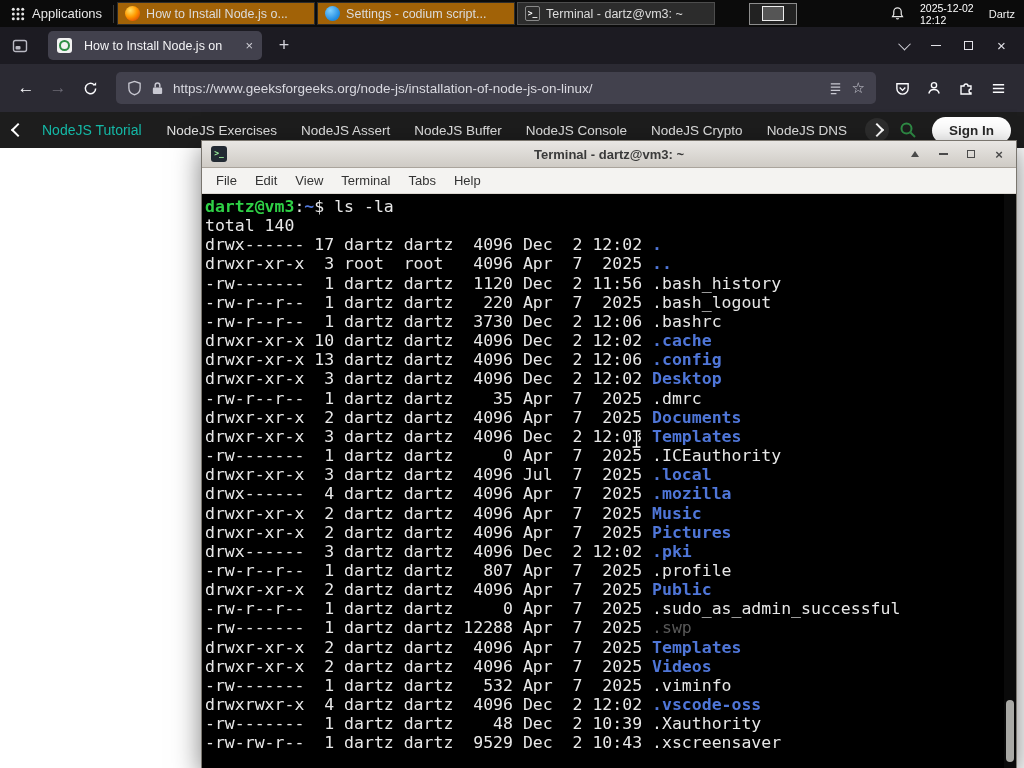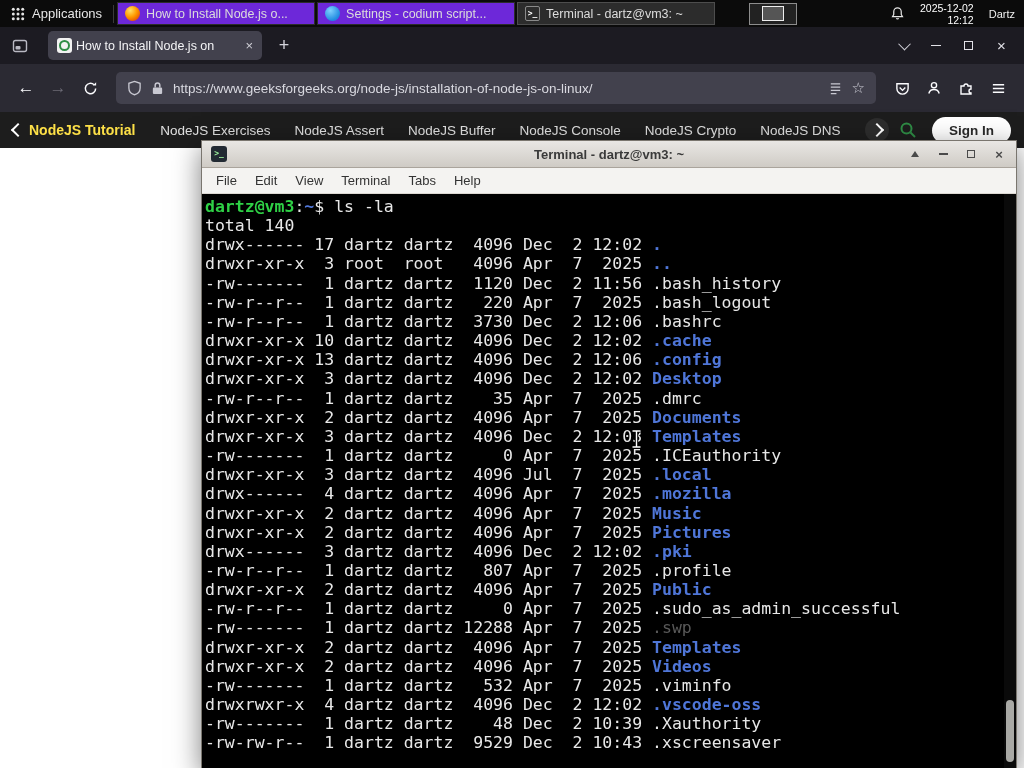--- a/index.html
+++ b/index.html
@@ -6,43 +6,43 @@
   body{width:1024px;height:768px;overflow:hidden;position:relative;background:#fff;
        font-family:"Liberation Sans",sans-serif;-webkit-font-smoothing:antialiased;}
 
   
   #panel{position:absolute;left:0;top:0;width:1024px;height:27px;background:#0b0b0b;
          display:flex;align-items:center;color:#e6e6e6;font-size:13px;z-index:40;}
   .apps{display:flex;align-items:center;gap:7px;padding:0 11px;height:100%;}
   .panel-sep{width:1px;height:18px;background:#3a3a3a;margin-right:3px;}
   #taskbar{display:flex;height:100%;align-items:center;}
   .task-btn{width:198px;height:23px;display:flex;align-items:center;gap:6px;padding:0 7px;
-            border:1px solid #2c2c2c;background:#6d28d9;margin-right:2px;overflow:hidden;box-sizing:border-box;}
+            border:1px solid #2c2c2c;background:#a16207;margin-right:2px;overflow:hidden;box-sizing:border-box;}
   .task-btn.active{background:#2c2c2c;border-color:#4d4d4d;}
   .task-label{white-space:nowrap;overflow:hidden;font-size:12.5px;color:#dcdcdc;}
   .task-icon{flex:none;}
   .task-icon.firefox{width:15px;height:15px;border-radius:50%;
      background:radial-gradient(circle at 35% 30%,#ffe066 0%,#ff9a00 45%,#e85d04 75%,#c23a02 100%);}
   .task-icon.codium{width:15px;height:15px;border-radius:50%;
      background:radial-gradient(circle at 35% 30%,#7fd0ff,#1f8ae0 70%);}
   .task-icon.terminal{width:15px;height:15px;background:#2d2d2d;border:1px solid #8a8a8a;border-radius:2px;
      color:#fff;font:700 8px/13px "DejaVu Sans Mono",monospace;text-align:center;box-sizing:border-box;}
   .pager{margin-left:32px;width:46px;height:20px;border:1px solid #8d8d8d;background:#222;
          display:flex;align-items:center;justify-content:center;}
   .pager-win{width:20px;height:13px;border:1px solid #eee;background:#555;}
   .panel-right{margin-left:auto;display:flex;align-items:center;gap:15px;padding-right:9px;}
-  .clock{text-align:right;font-size:10.5px;line-height:12px;color:#fff;}
+  .clock{text-align:left;font-size:10.5px;line-height:12px;color:#fff;}
   .user{font-size:11px;color:#f0f0f0;}
 
   
   #browser{position:absolute;left:0;top:27px;width:1024px;height:741px;background:#fff;}
   #tabbar{height:37px;background:#1c1b22;display:flex;align-items:center;padding:0 6px;}
   .ffview{width:28px;height:28px;display:flex;align-items:center;justify-content:center;color:#b9b9c3;}
   .tab{margin-left:14px;width:214px;height:29px;background:#42414d;border-radius:5px;display:flex;
-       align-items:center;gap:4px;padding:0 9px;color:#f4f4f6;box-sizing:border-box;}
+       align-items:center;gap:12px;padding:0 9px;color:#f4f4f6;box-sizing:border-box;}
   .tab-favicon{width:15px;height:15px;border-radius:3px;background:#f2f2f2;display:flex;
        align-items:center;justify-content:center;flex:none;}
   .tab-favicon::after{content:"";width:7px;height:7px;border:2px solid #2f8d46;border-radius:50%;}
   .tab-title{font-size:12.5px;flex:1;white-space:nowrap;overflow:hidden;}
   .tab-close{font-size:13px;color:#cfcfd6;padding-left:2px;}
   .newtab{width:28px;height:28px;margin-left:8px;color:#d4d4dc;font-size:18px;display:flex;
        align-items:center;justify-content:center;}
   .tab-fill{flex:1;}
   .tbbtn{width:30px;height:28px;color:#d4d4dc;display:flex;align-items:center;justify-content:center;}
   .chev-down{width:8px;height:8px;border-right:1.6px solid currentColor;border-bottom:1.6px solid currentColor;
@@ -59,21 +59,21 @@
        align-items:center;padding:0 11px;gap:9px;color:#c9c9d2;min-width:0;}
   .url-text{flex:1;font-size:13.5px;white-space:nowrap;overflow:hidden;color:#d9d9e0;}
   .url-icon{display:flex;align-items:center;flex:none;}
   .star{font-size:15px;color:#c9c9d2;}
 
   #gfgnav{height:36px;background:#1d1d1d;display:flex;align-items:center;padding:0 13px;color:#e8e8e8;}
   .gchev-l{width:8px;height:8px;border-left:2.4px solid #fff;border-bottom:2.4px solid #fff;
        transform:rotate(45deg);flex:none;}
   .gchev-r{width:8px;height:8px;border-left:2.4px solid #fff;border-bottom:2.4px solid #fff;
        transform:rotate(-135deg);flex:none;}
-  .gactive{font-weight:700;font-size:14px;color:#fde047;margin-left:6px;white-space:nowrap;}
+  .gactive{font-weight:400;font-size:14px;color:#14b8a6;margin-left:19px;white-space:nowrap;}
   #gfglinks{display:flex;gap:24px;margin-left:25px;font-size:13.5px;color:#e0e0e0;white-space:nowrap;
        overflow:hidden;flex:1;}
   .gfg-link{flex:none;}
   .gnext{width:24px;height:24px;border-radius:50%;background:#2d2d2d;display:flex;align-items:center;
        justify-content:center;margin:0 10px 0 6px;flex:none;}
   .gsearch{display:flex;align-items:center;color:#2f8d46;flex:none;}
   .gsignin{height:27px;padding:0 17px;border-radius:15px;background:#fff;color:#2b2b2b;font-size:13.5px;
        font-weight:700;display:flex;align-items:center;margin-left:15px;flex:none;text-align:center;}
   #page{position:absolute;top:121px;bottom:0;left:0;right:0;background:#ffffff;}
 

